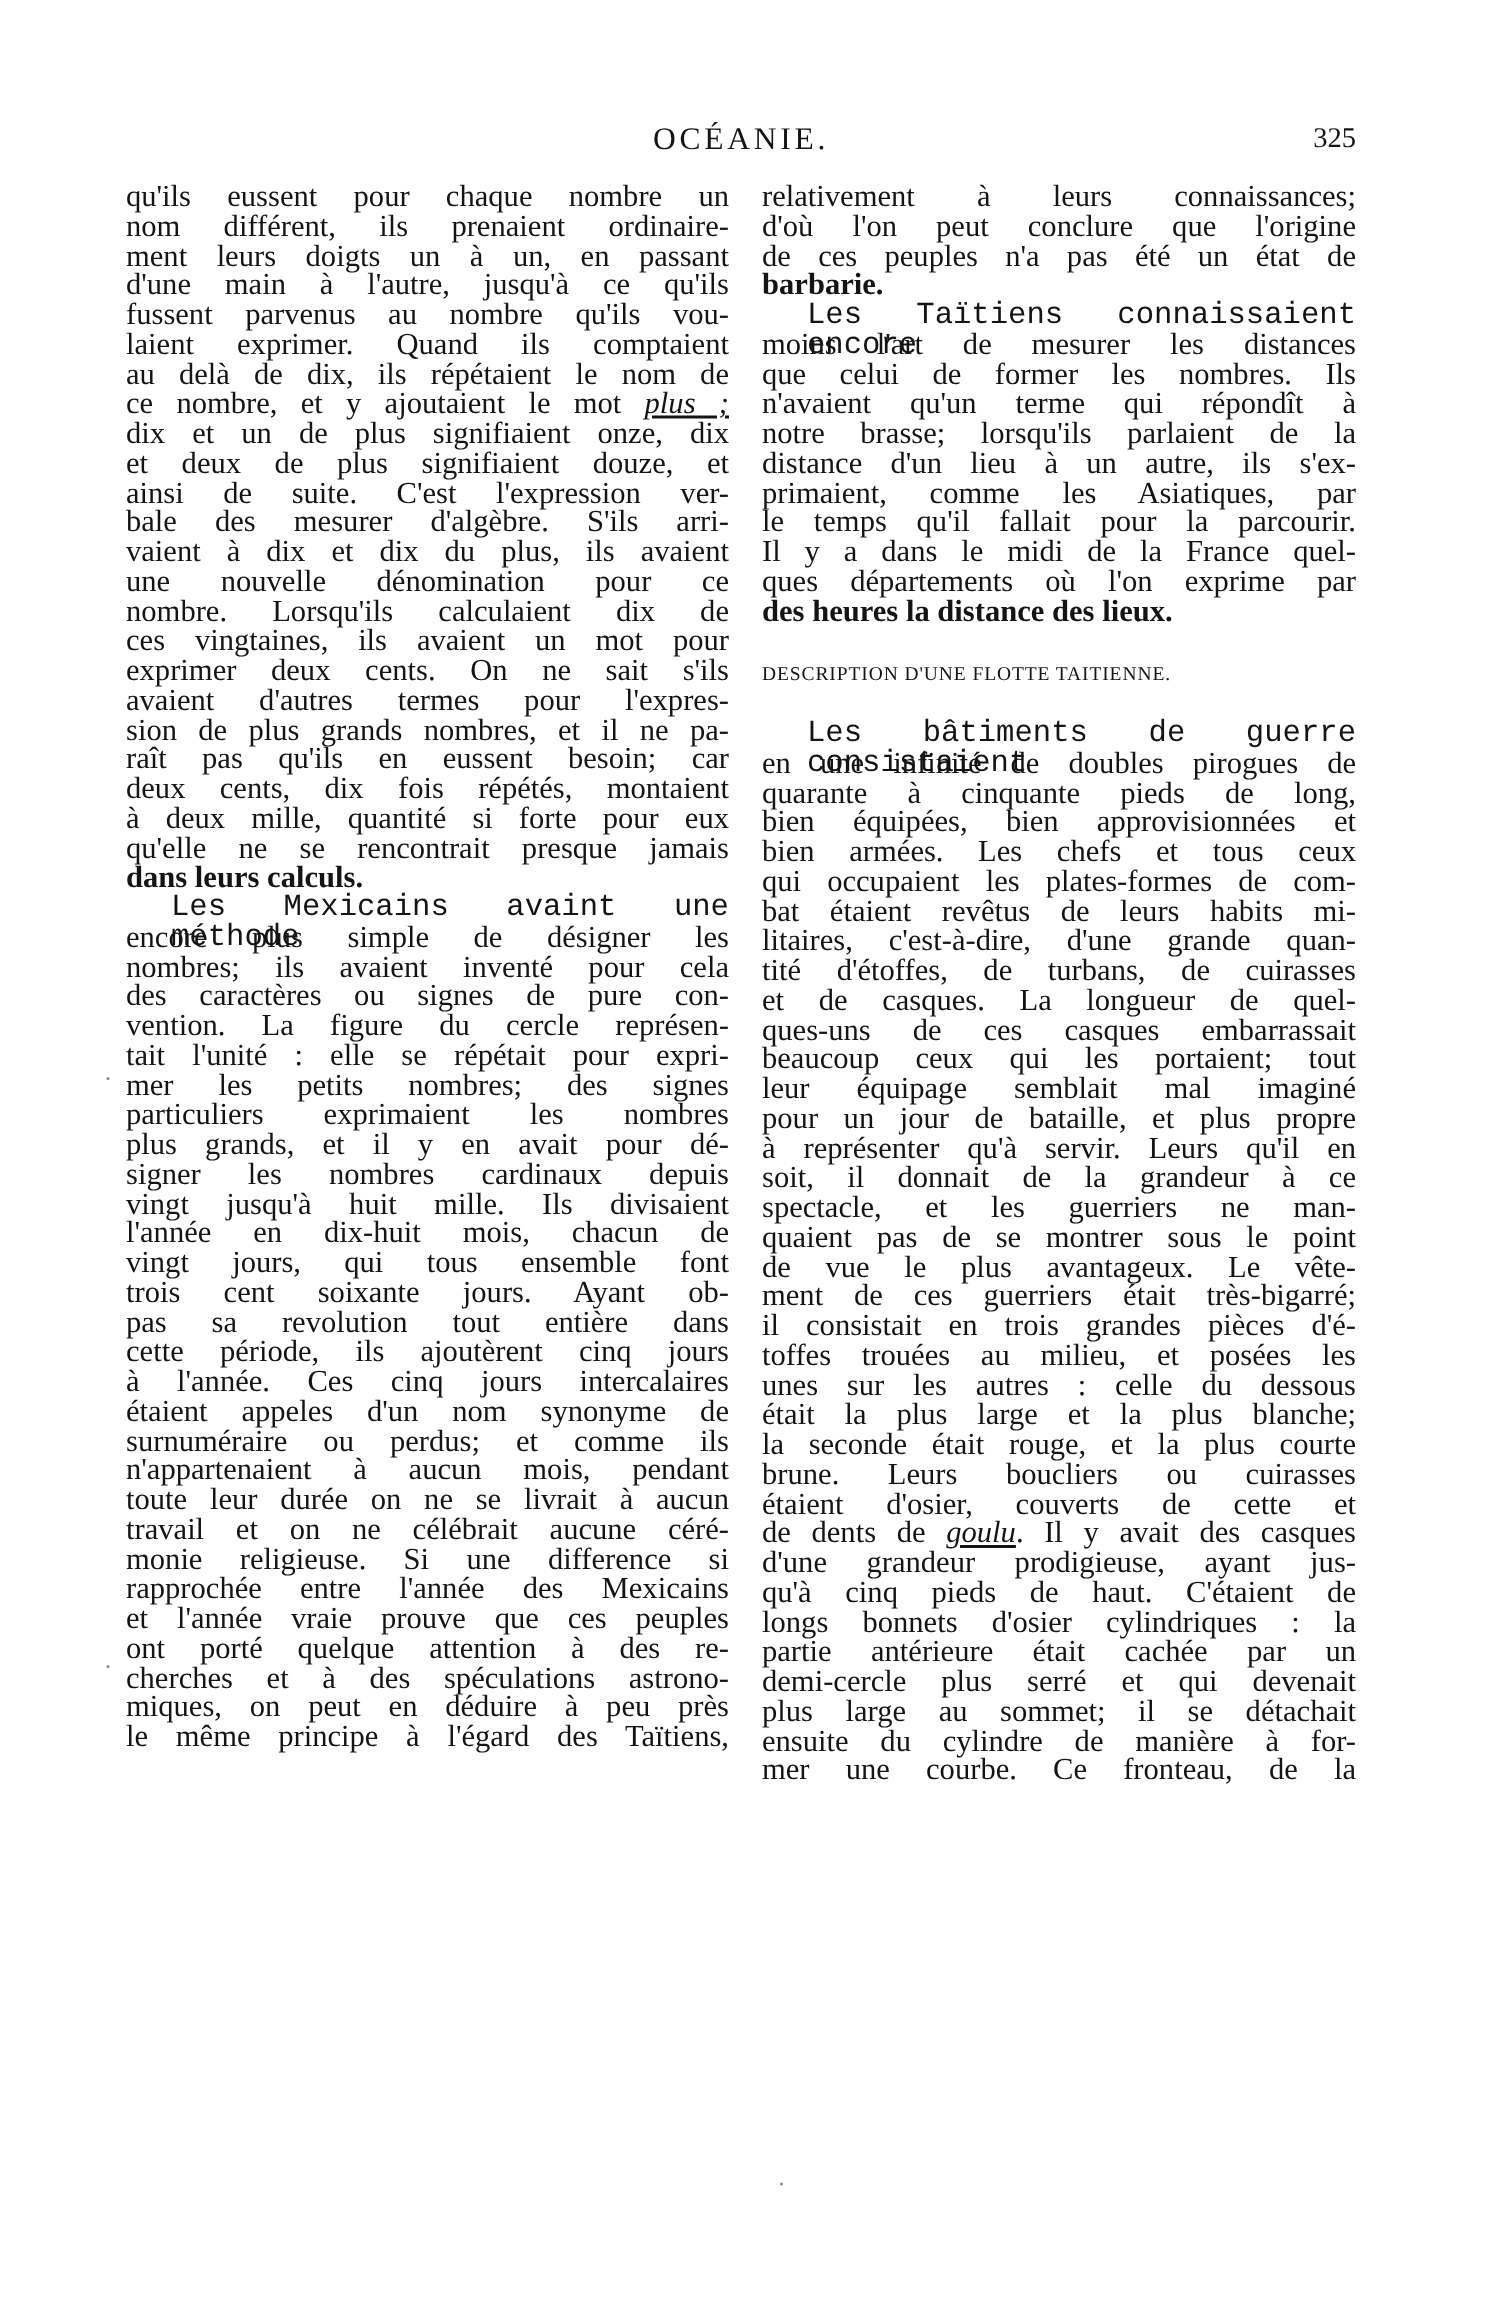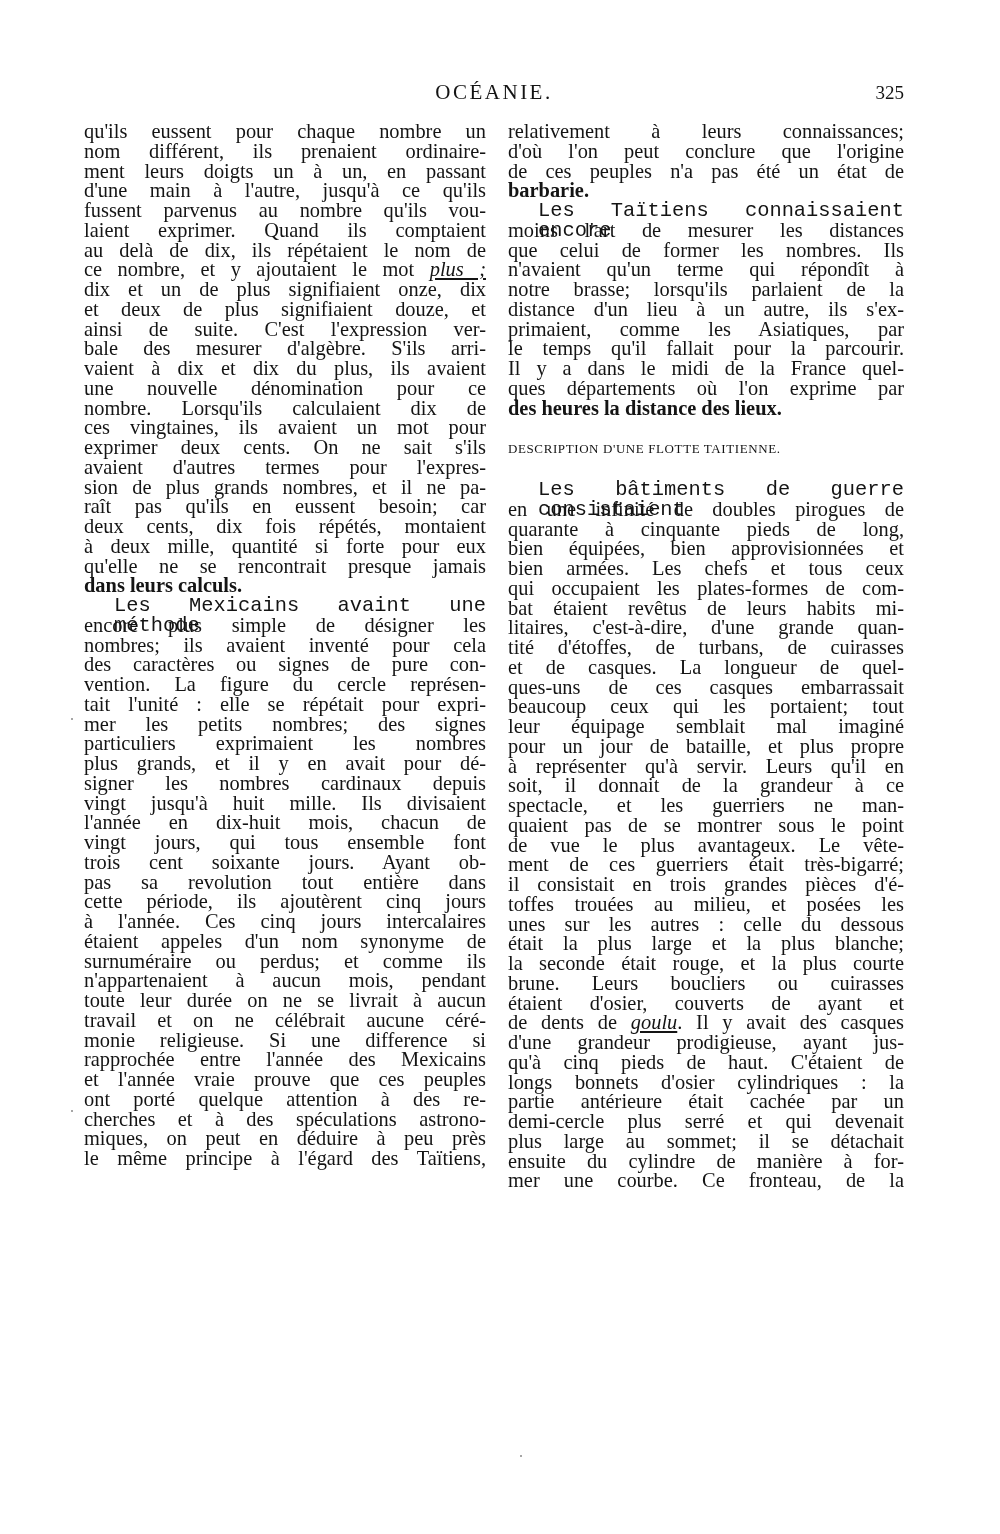--- a/index.html
+++ b/index.html
@@ -133,21 +133,21 @@
       <span class="line"><span class="jt">spectacle, et les guerriers ne man-</span></span>
       <span class="line"><span class="jt">quaient pas de se montrer sous le point</span></span>
       <span class="line"><span class="jt">de vue le plus avantageux. Le vête-</span></span>
       <span class="line"><span class="jt">ment de ces guerriers était très-bigarré;</span></span>
       <span class="line"><span class="jt">il consistait en trois grandes pièces d'é-</span></span>
       <span class="line"><span class="jt">toffes trouées au milieu, et posées les</span></span>
       <span class="line"><span class="jt">unes sur les autres : celle du dessous</span></span>
       <span class="line"><span class="jt">était la plus large et la plus blanche;</span></span>
       <span class="line"><span class="jt">la seconde était rouge, et la plus courte</span></span>
       <span class="line"><span class="jt">brune. Leurs boucliers ou cuirasses</span></span>
-      <span class="line"><span class="jt">étaient d'osier, couverts de ayant et</span></span>
+      <span class="line"><span class="jt">étaient d'osier, couverts de cette et</span></span>
       <span class="line"><span class="jt"><span>de dents de</span> <em>goulu</em><span>. Il y avait des casques</span></span></span>
       <span class="line"><span class="jt">d'une grandeur prodigieuse, ayant jus-</span></span>
       <span class="line"><span class="jt">qu'à cinq pieds de haut. C'étaient de</span></span>
       <span class="line"><span class="jt">longs bonnets d'osier cylindriques : la</span></span>
       <span class="line"><span class="jt">partie antérieure était cachée par un</span></span>
       <span class="line"><span class="jt">demi-cercle plus serré et qui devenait</span></span>
       <span class="line"><span class="jt">plus large au sommet; il se détachait</span></span>
       <span class="line"><span class="jt">ensuite du cylindre de manière à for-</span></span>
       <span class="line"><span class="jt">mer une courbe. Ce fronteau, de la</span></span>
     </div>

